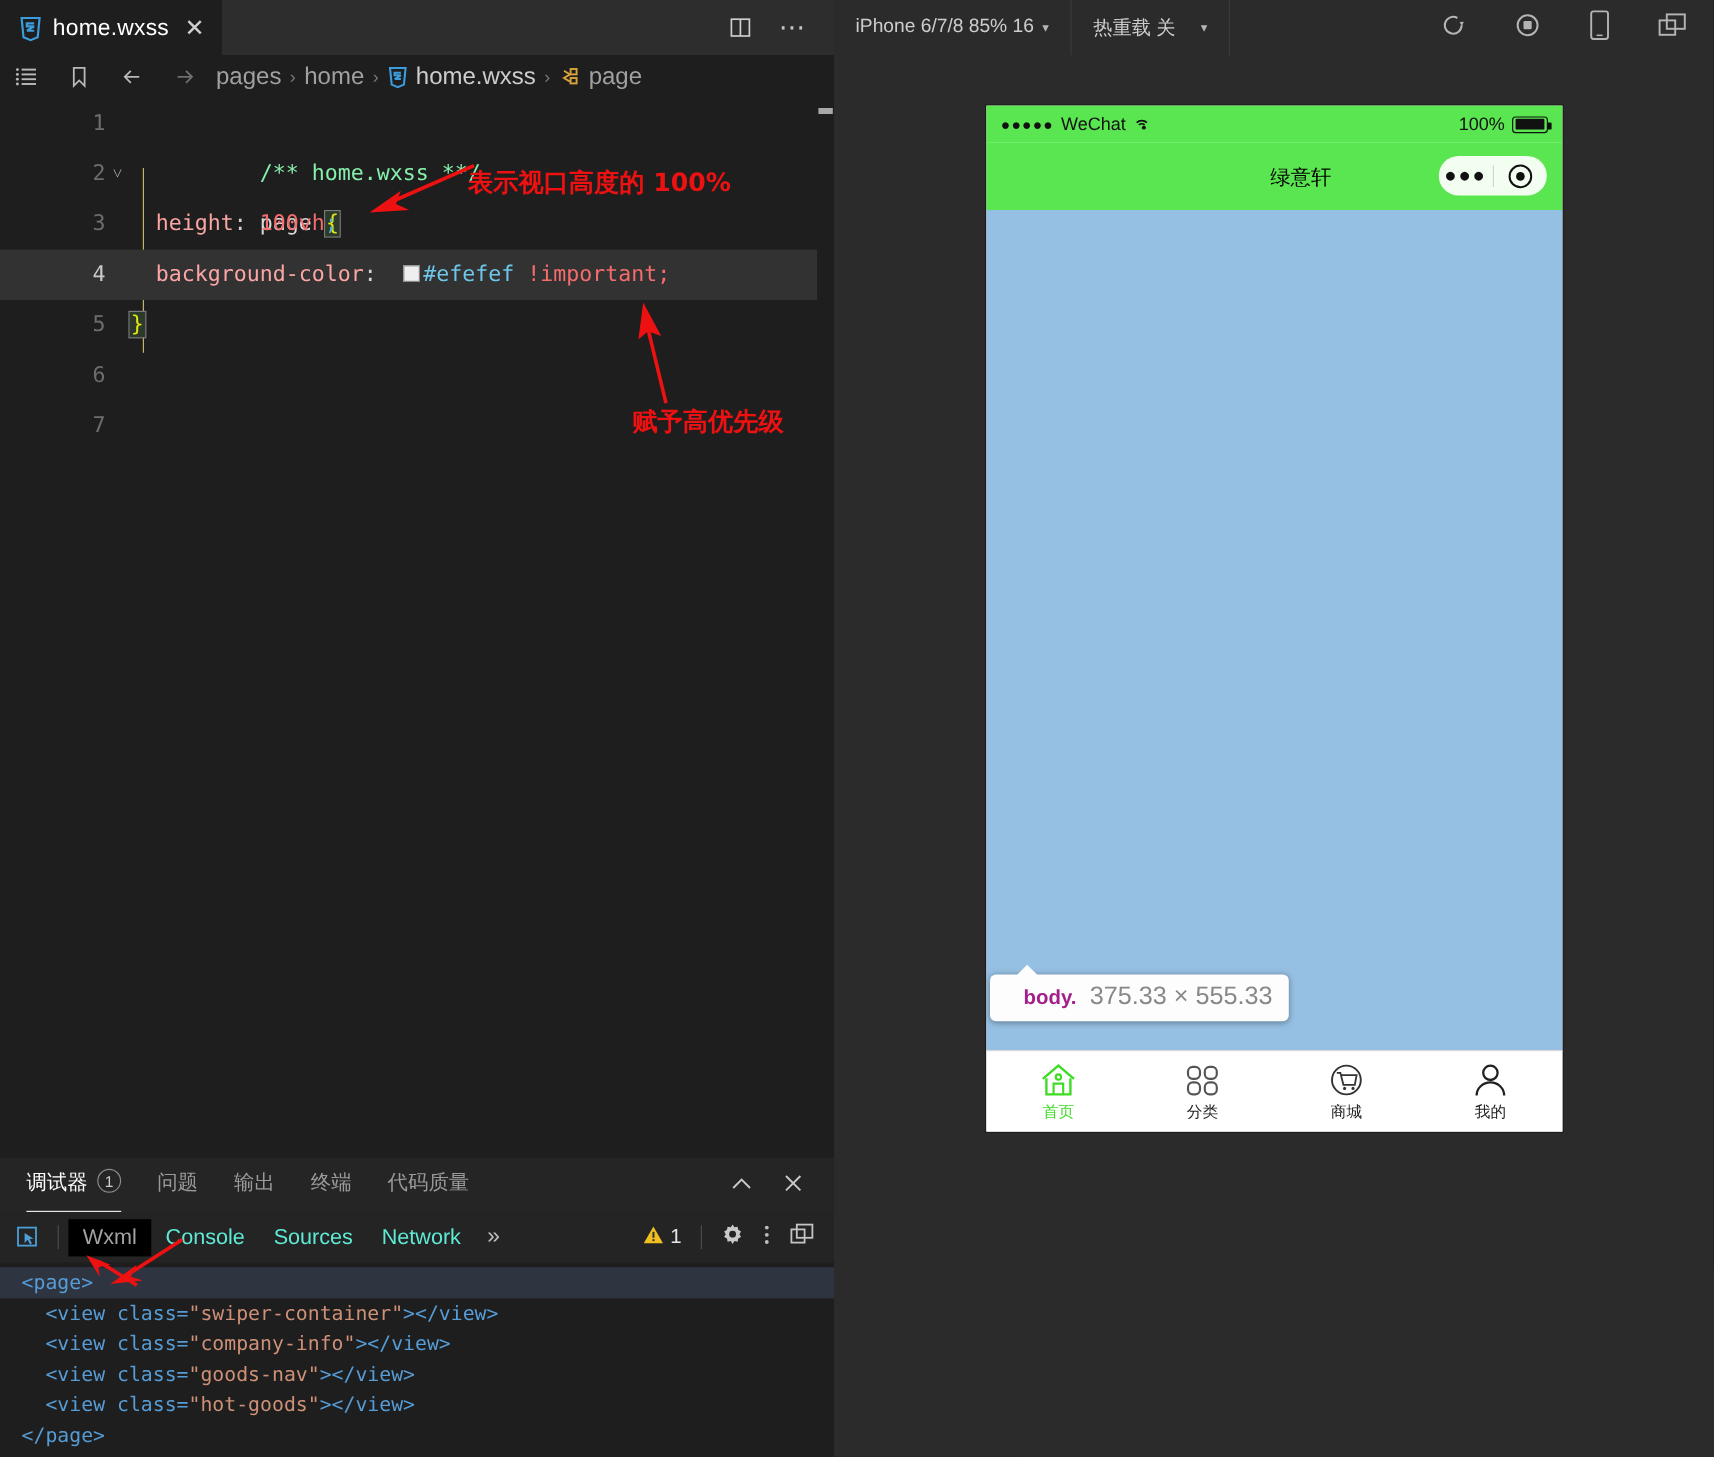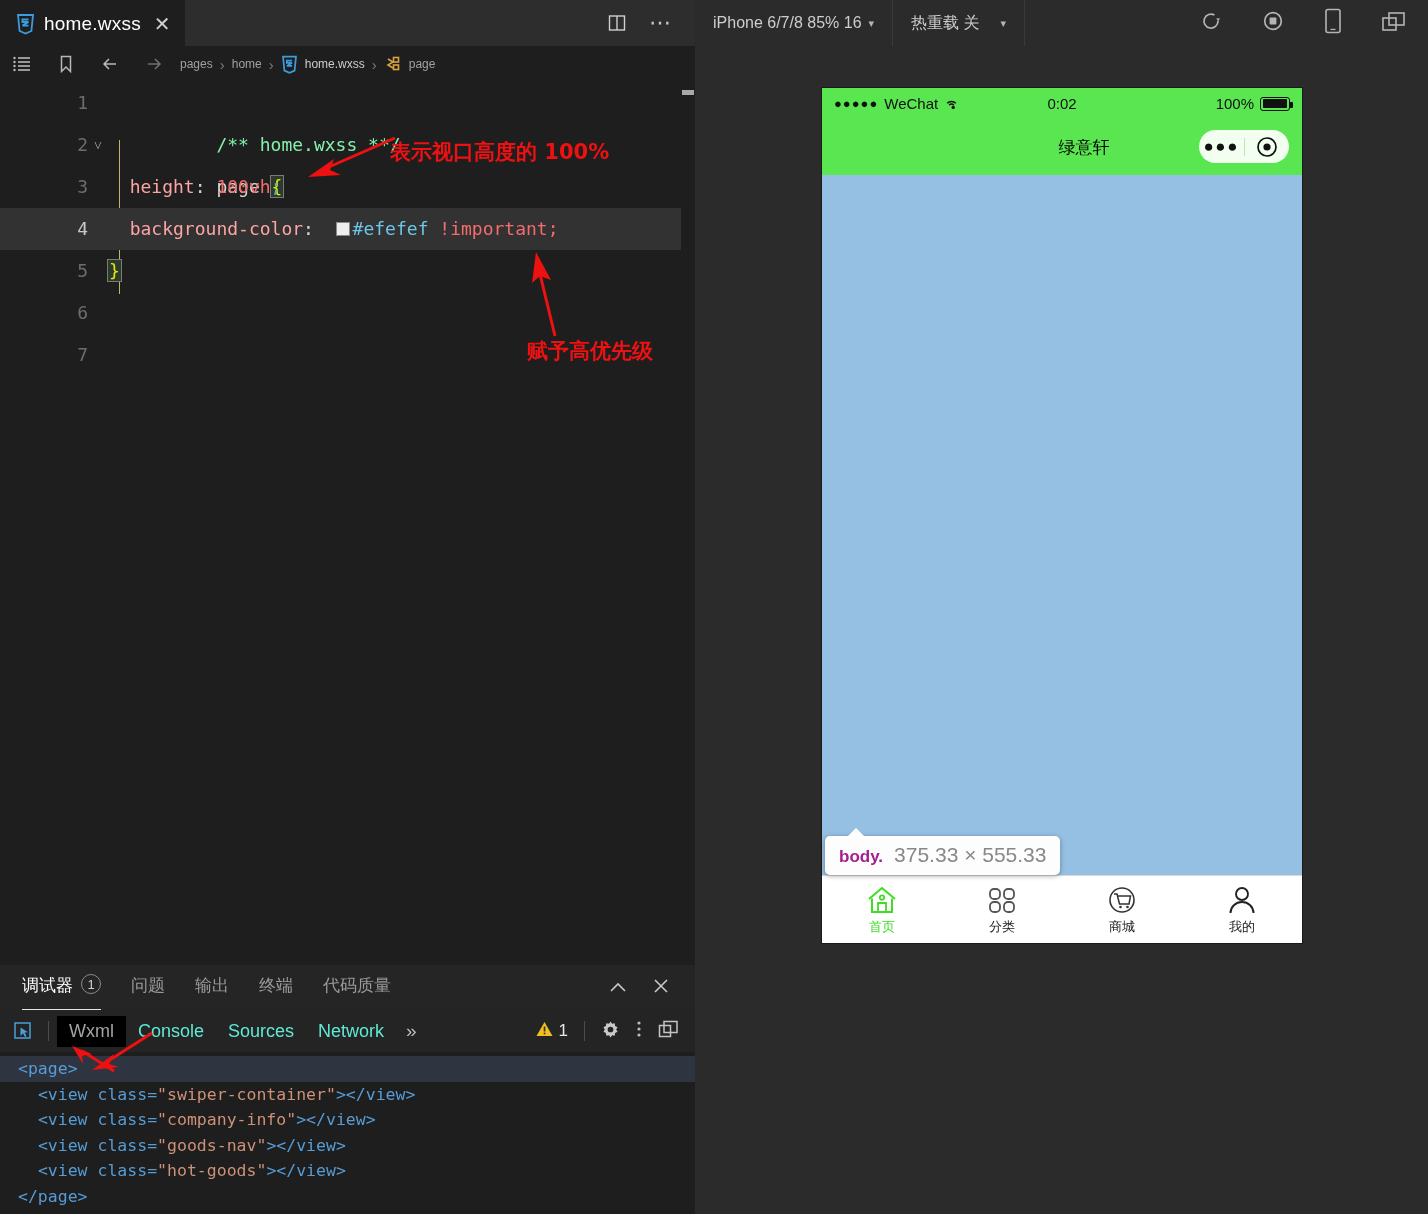--- a/index.html
+++ b/index.html
@@ -46,21 +46,21 @@
 
   
   .breadcrumb-row {
     position:absolute; left:0; top:46px; width:695px; height:36px;
     background:#1e1e1e; display:flex; align-items:center; gap:0;
     font-size:16px; color:#a6a6a6;
   }
   .bc-icons { display:flex; align-items:center; gap:24px; padding:0 16px 0 12px; }
   .bc-ic { width:20px; height:20px; display:block; }
   .bc-trail { display:flex; align-items:center; gap:7px; }
-  .bc-seg { color:#a0a0a0; font-size:12px; }
+  .bc-seg { color:#a0a0a0; font-size:20px; }
   .bc-sep { color:#7a7a7a; font-size:15px; }
   .bc-file { color:#cdcdcd; }
   .bc-sym { color:#a0a0a0; }
 
   
   .editor {
     position:absolute; left:0; top:82px; width:695px; height:883px;
     background:#1e1e1e;
     font-family: "DejaVu Sans Mono", monospace;
     font-size: 18px;
@@ -220,22 +220,22 @@
     background:#f2fff0; border-radius:17px; display:flex; align-items:center;
   }
   .capsule .cdots { flex:1; text-align:center; font-size:17px; color:#111; letter-spacing:1.5px; line-height:1;}
   .capsule .cdiv { width:1px; height:18px; background:#cfd8cd; }
   .capsule .ctarget { flex:1; display:flex; align-items:center; justify-content:center;}
 
   .page-body {
     position:relative; height:700px; background:#96c0e3;
   }
   .tooltip {
-    position:absolute; left:3px; bottom:0;
-    background:#fdfdfd; border-radius:5px; padding:7px 14px 8px 14px;
+    position:absolute; left:3px; bottom:24px;
+    background:#fdfdfd; border-radius:5px; padding:7px 14px 8px 28px;
     box-shadow:0 1px 5px rgba(0,0,0,.35);
     display:flex; align-items:baseline; gap:11px; white-space:nowrap;
   }
   .tt-sel { color:#a3208c; font-weight:bold; font-size:17px; font-family:"Liberation Sans", sans-serif;}
   .tt-dim { color:#888888; font-size:21px; font-family:"Liberation Sans", sans-serif;}
   .tt-arrow {
     position:absolute; left:22px; top:-8px; width:0; height:0;
     border-left:9px solid transparent; border-right:9px solid transparent;
     border-bottom:9px solid #fdfdfd;
   }
@@ -533,21 +533,20 @@
           <span class="sig-dots">●●●●●</span>
           <span>WeChat</span>
           <span>
             <svg width="15" height="12" viewBox="0 0 15 12">
               <path d="M7.5 10.5 A1.7 1.7 0 1 0 7.5 10.49" fill="#111"></path>
               <path d="M3.2 6.2 A6.2 6.2 0 0 1 11.8 6.2" fill="none" stroke="#111" stroke-width="1.5"></path>
               <path d="M5.1 8.1 A3.5 3.5 0 0 1 9.9 8.1" fill="none" stroke="#111" stroke-width="1.5"></path>
             </svg>
           </span>
         </div>
-        <div class="sb-center">0:02</div>
         <div class="sb-right">
           <span>100%</span>
           <span class="battery">
               <i></i>
             </span>
         </div>
       </div>
 
       <div class="navbar">
         <div class="nav-title">绿意轩</div>

